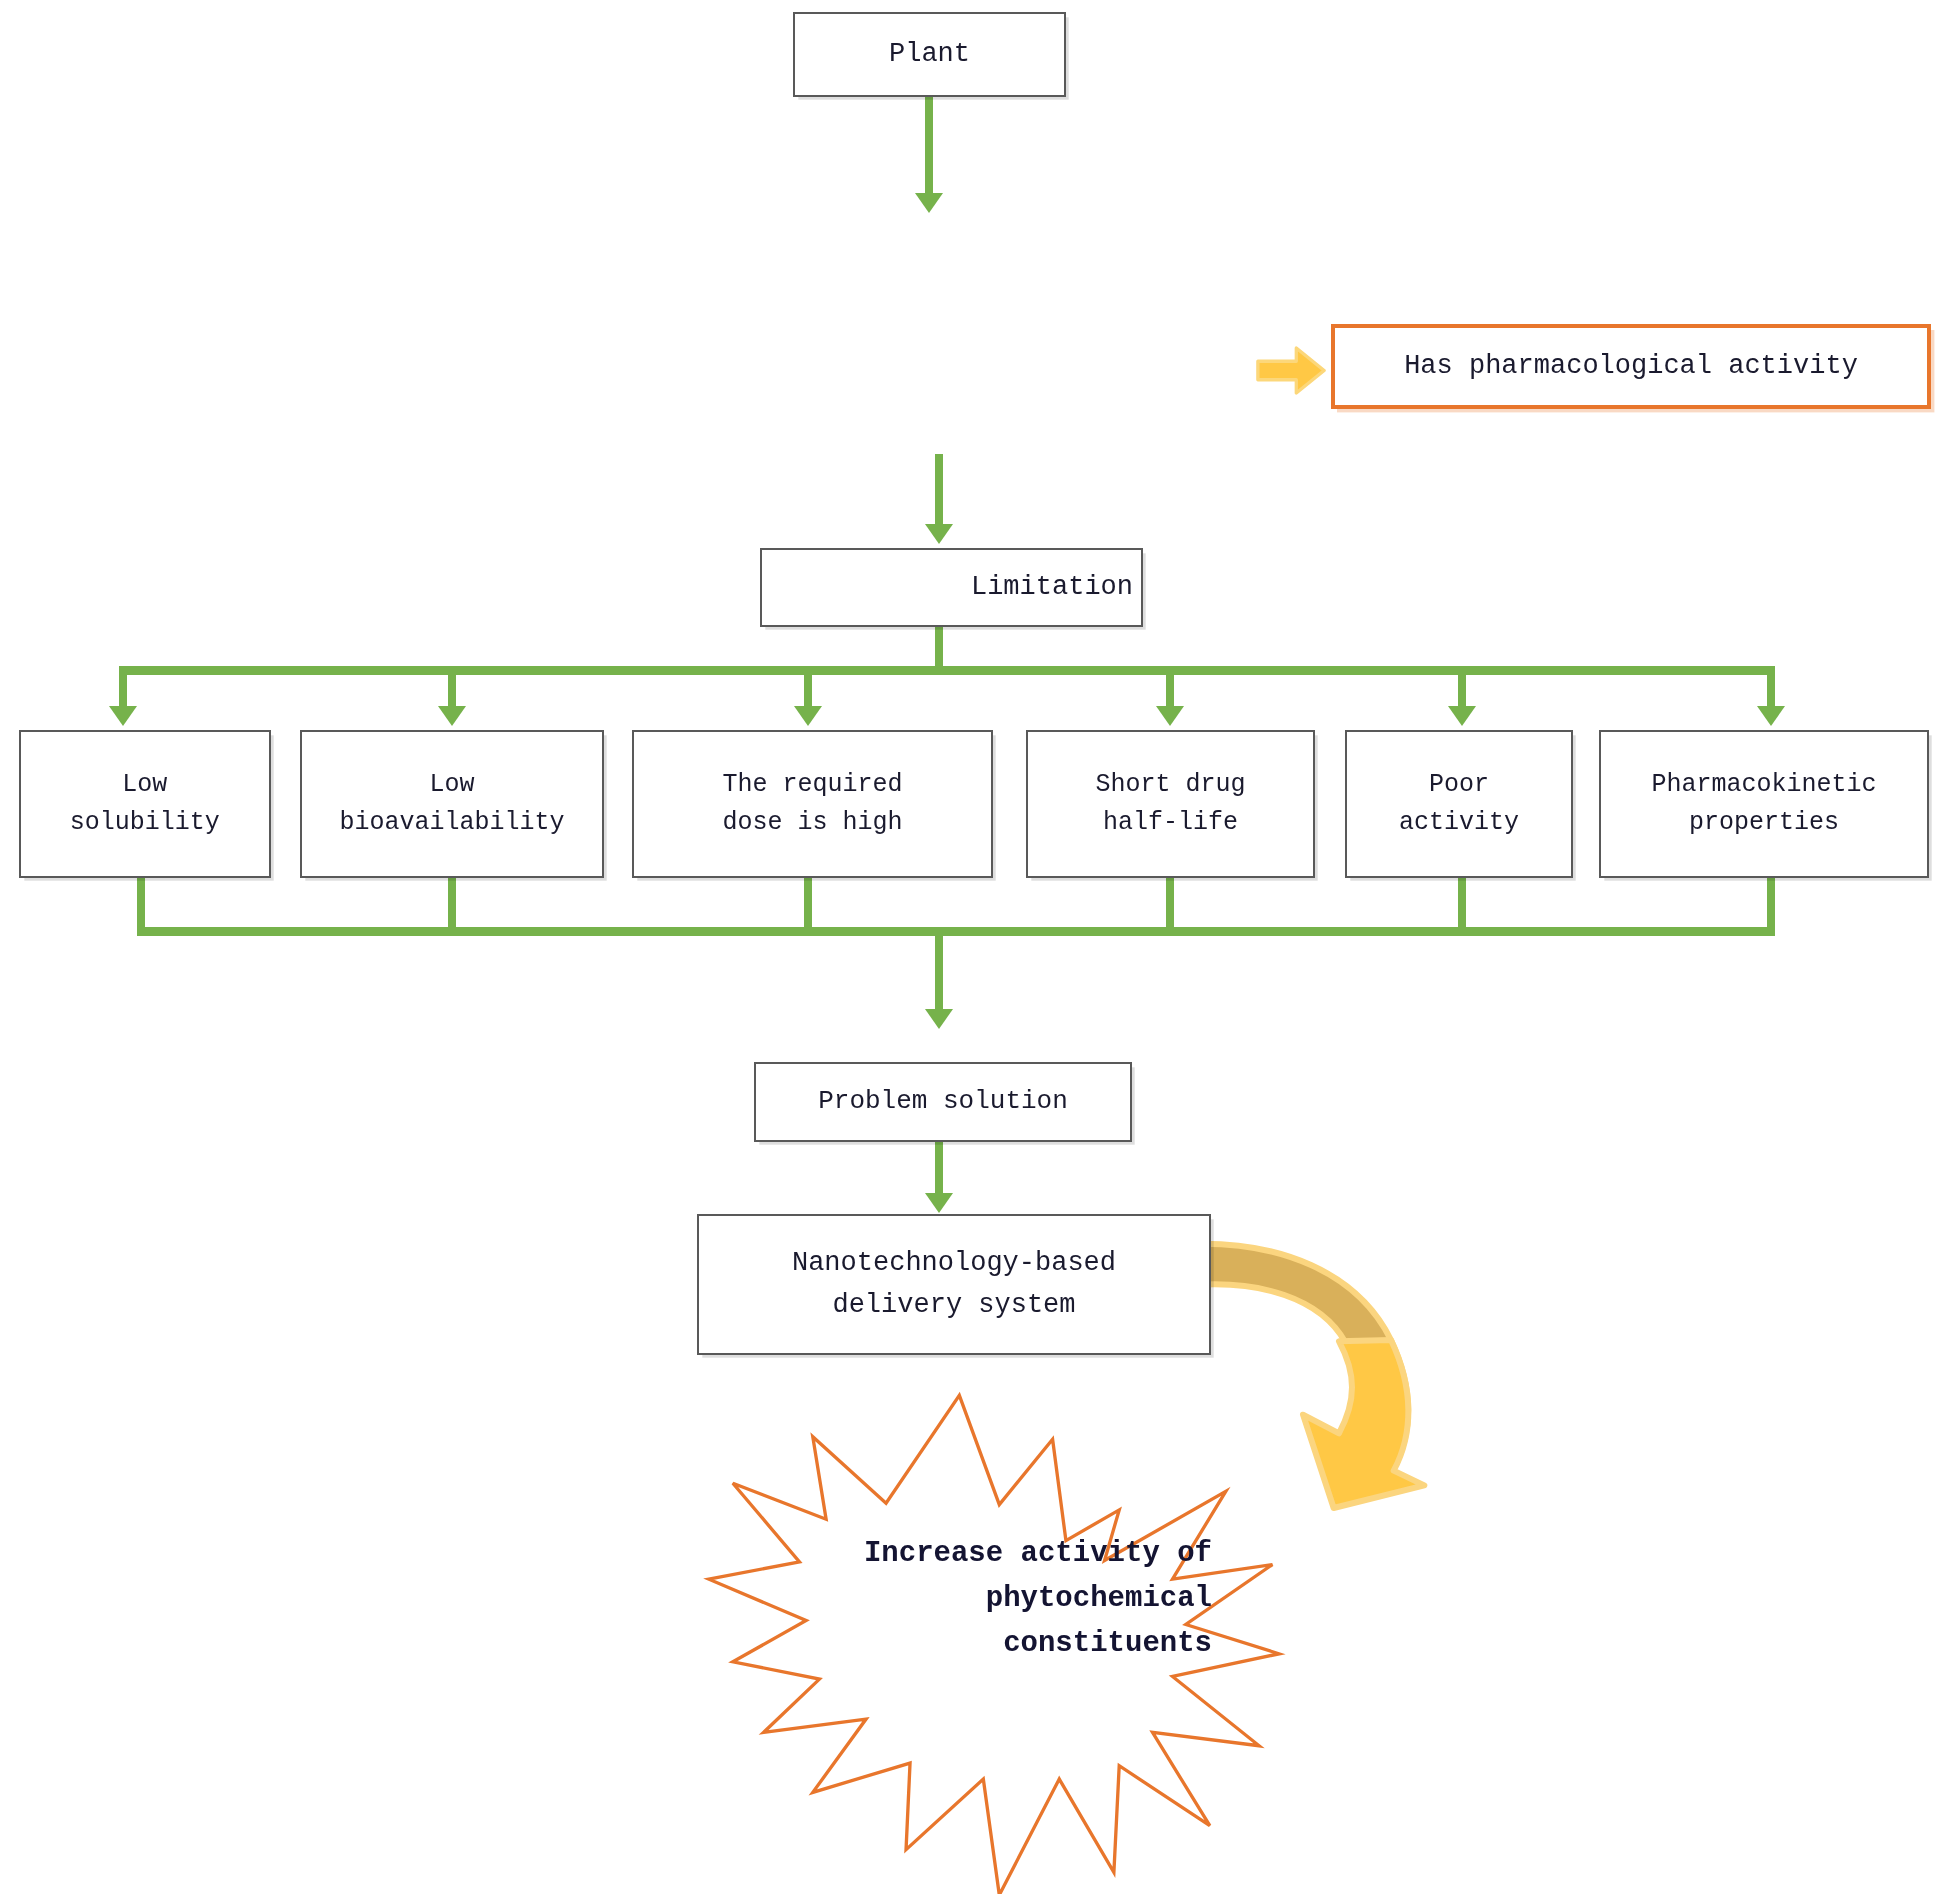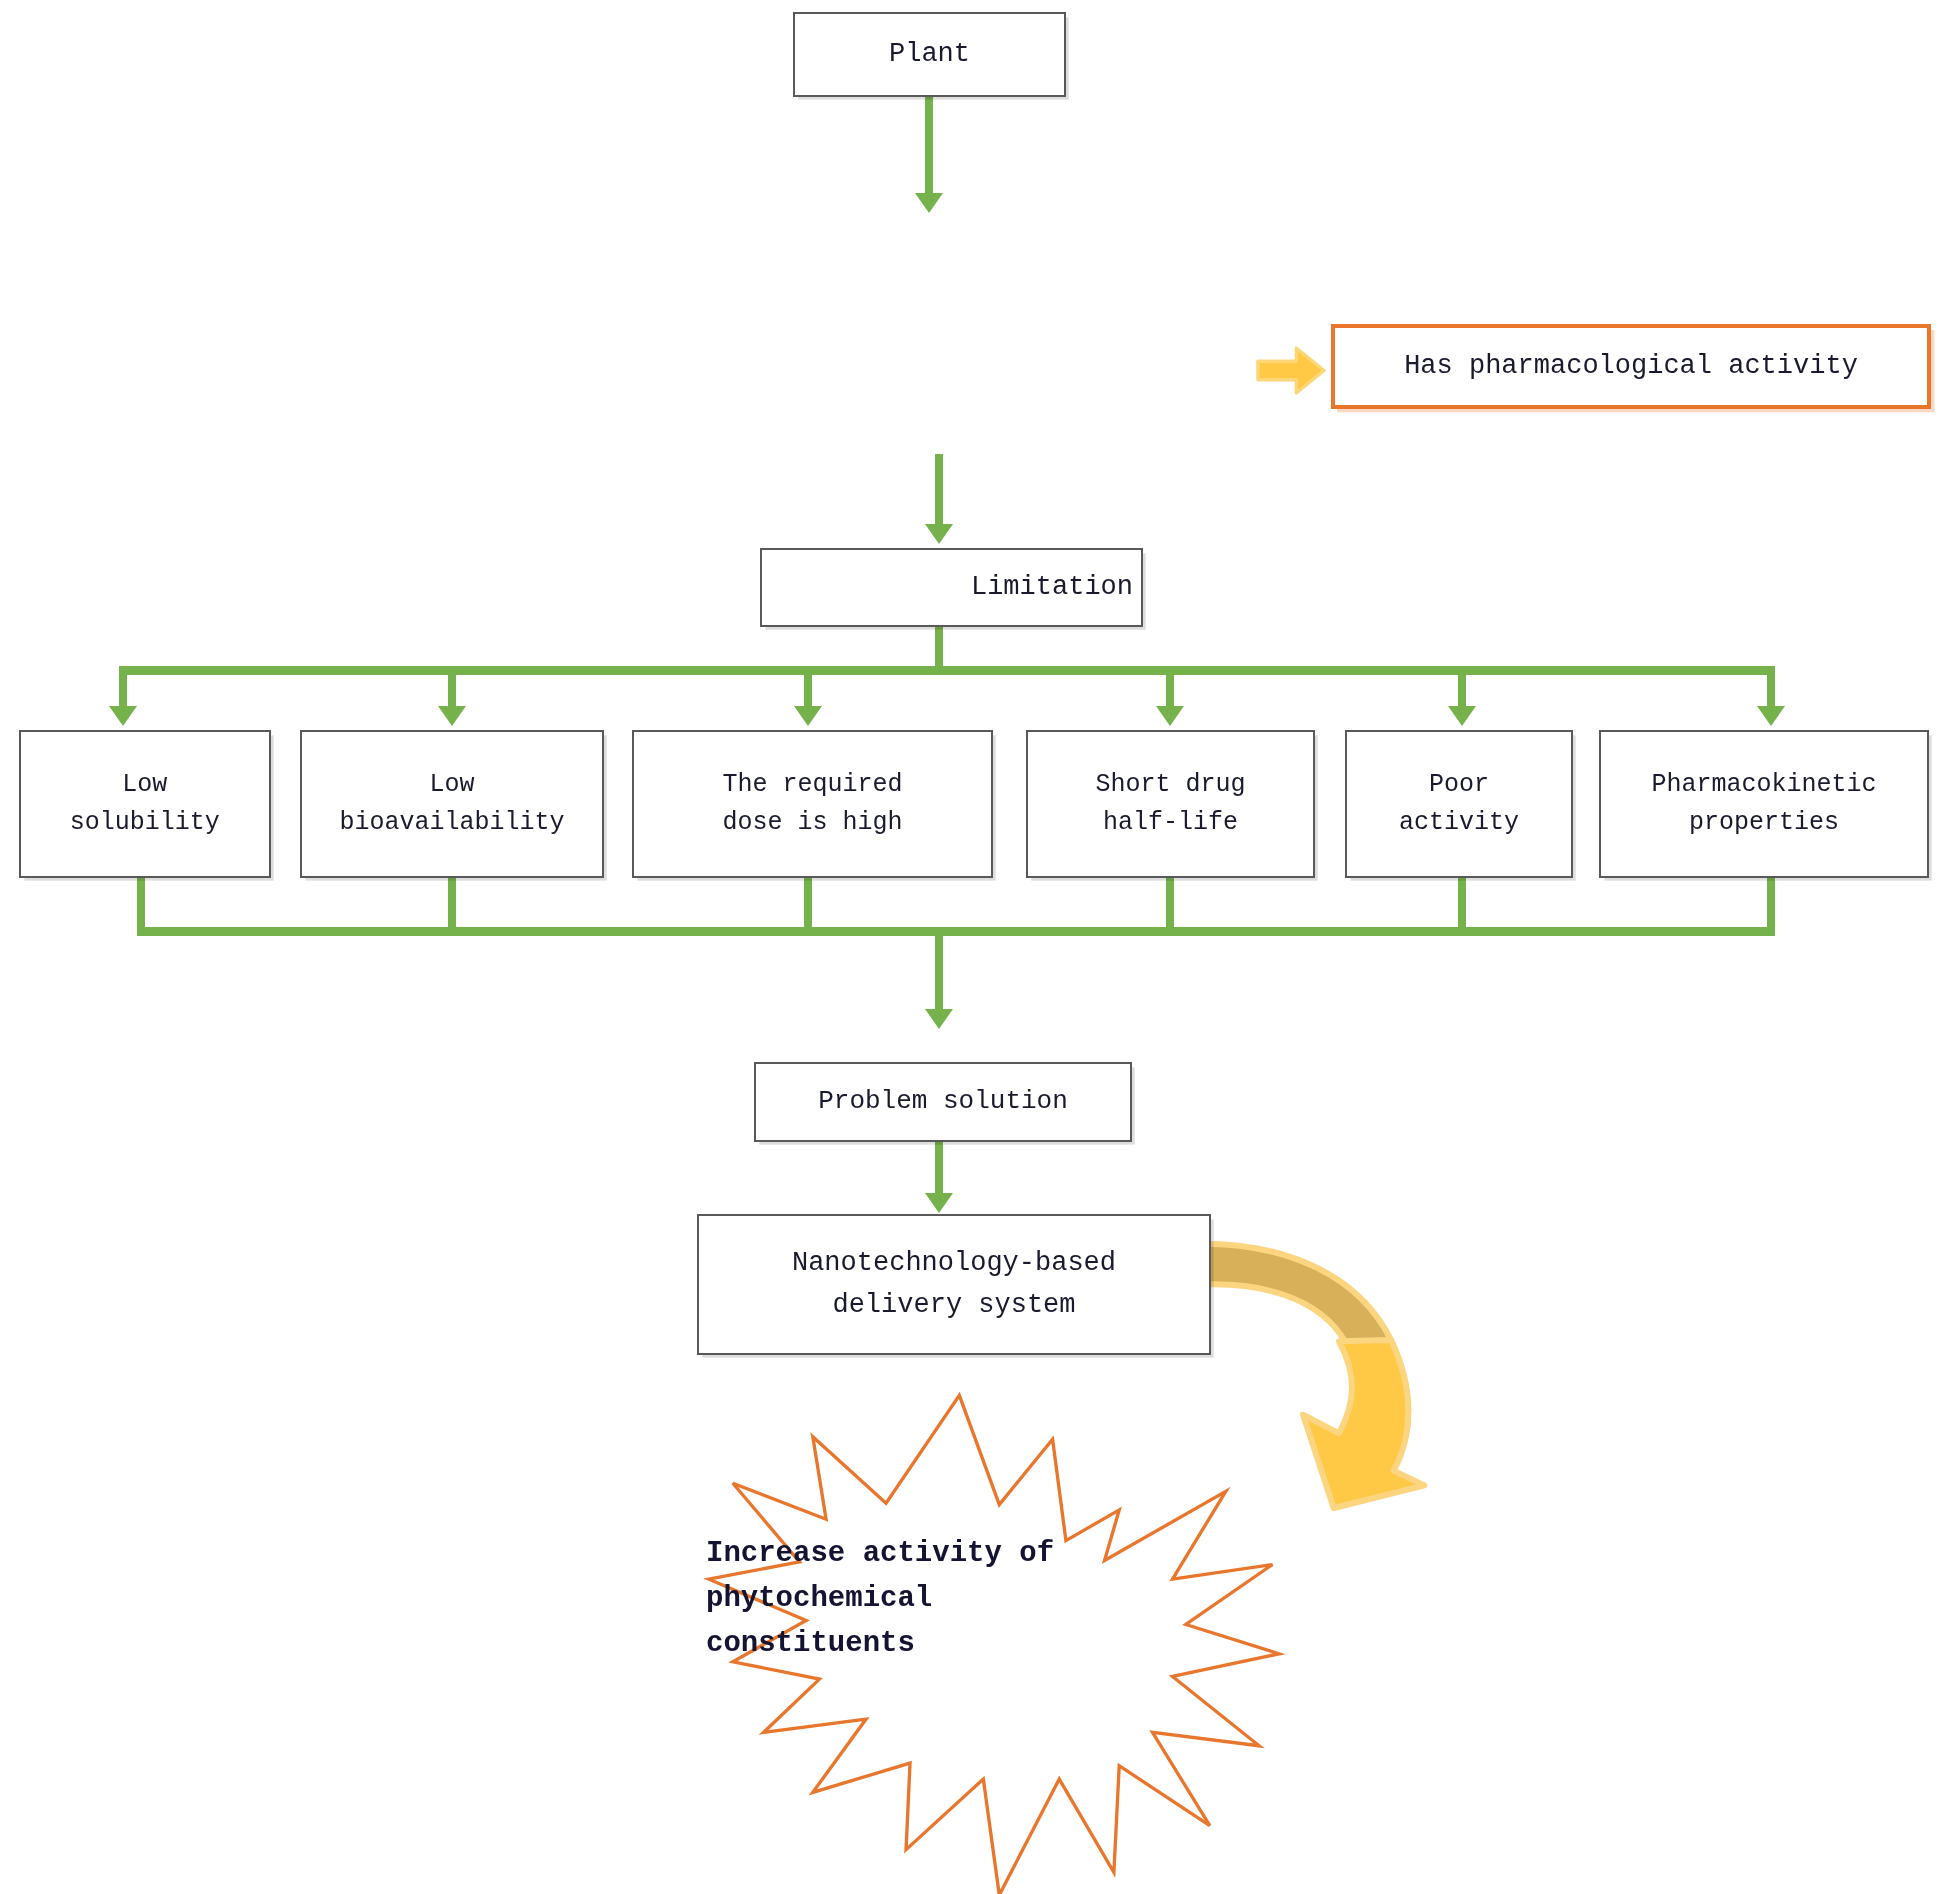--- a/index.html
+++ b/index.html
@@ -72,21 +72,21 @@
   }
 
   
   .starburst {
     position: absolute;
     z-index: 4;
   }
   .star-label {
     position: absolute;
     z-index: 7;
-    text-align: left;
+    text-align: right;
     font-weight: bold;
     color: #141432;
     line-height: 1.55;
     white-space: pre-line;
   }
 </style>
 </head>
 <body>
 
 <div id="page">

